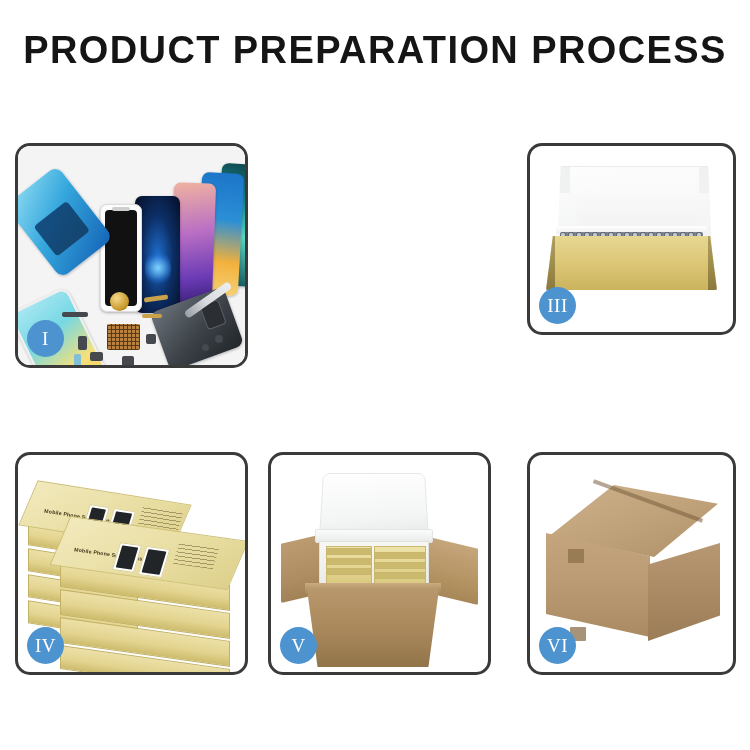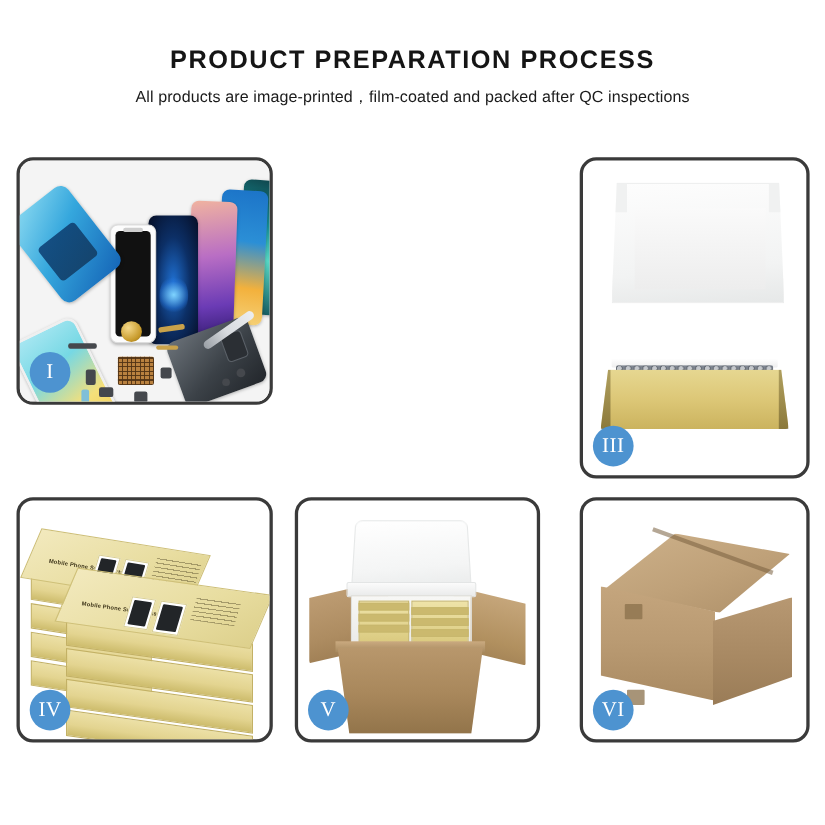--- a/index.html
+++ b/index.html
@@ -10,26 +10,26 @@
     width: 750px; height: 750px;
     font-family: "Liberation Sans", sans-serif;
     overflow: hidden;
     position: relative;
   }
 
   
   .header { position: absolute; left: 0; top: 0; width: 750px; text-align: center; }
   .title {
     font-family: "Liberation Sans", sans-serif;
-    font-size: 23px;
+    font-size: 38px;
     font-weight: 700;
     letter-spacing: 1.4px;
     color: #151515;
     margin: 0;
-    padding-top: 42px;
+    padding-top: 31px;
     line-height: 1.05;
     white-space: nowrap;
   }
   .subtitle {
     font-family: "Liberation Sans", sans-serif;
     font-size: 14.6px;
     font-weight: 400;
     color: #1b1b1b;
     margin: 0;
     padding-top: 13px;
@@ -64,21 +64,21 @@
     font-size: 19px;
     line-height: 37px;
     text-align: center;
     letter-spacing: 0.5px;
     z-index: 40;
   }
 
   
   #p1 { left: 15px;  top: 143px; width: 233px; height: 225px; }
   #p2 { left: 268px; top: 143px; width: 223px; height: 225px; }
-  #p3 { left: 527px; top: 143px; width: 209px; height: 292px; }
+  #p3 { left: 527px; top: 143px; width: 209px; height: 192px; }
   #p4 { left: 15px;  top: 452px; width: 233px; height: 223px; }
   #p5 { left: 268px; top: 452px; width: 223px; height: 223px; }
   #p6 { left: 527px; top: 452px; width: 209px; height: 223px; }
 
   
   .p1bg { position:absolute; inset:0; background:#f4f4f4; }
   .ph {
     position: absolute;
     border-radius: 7px;
     box-shadow: 0 1px 3px rgba(0,0,0,.28);
@@ -341,21 +341,20 @@
   }
   .tab{
     position:absolute; background: rgba(138,112,75,.75); border-radius:1px;
   }
 </style>
 </head>
 <body>
 
 <div class="header">
   <h1 class="title">PRODUCT PREPARATION PROCESS</h1>
-  <p class="subtitle">All products are image-printed，film-coated and packed after QC inspections</p>
 </div>
 
 <div class="grid">
 
   <div class="panel" id="p1">
     <div class="stage">
       <div class="p1bg"></div>
       <div class="ph f"></div>
       <div class="ph e"></div>
       <div class="ph d"></div>

